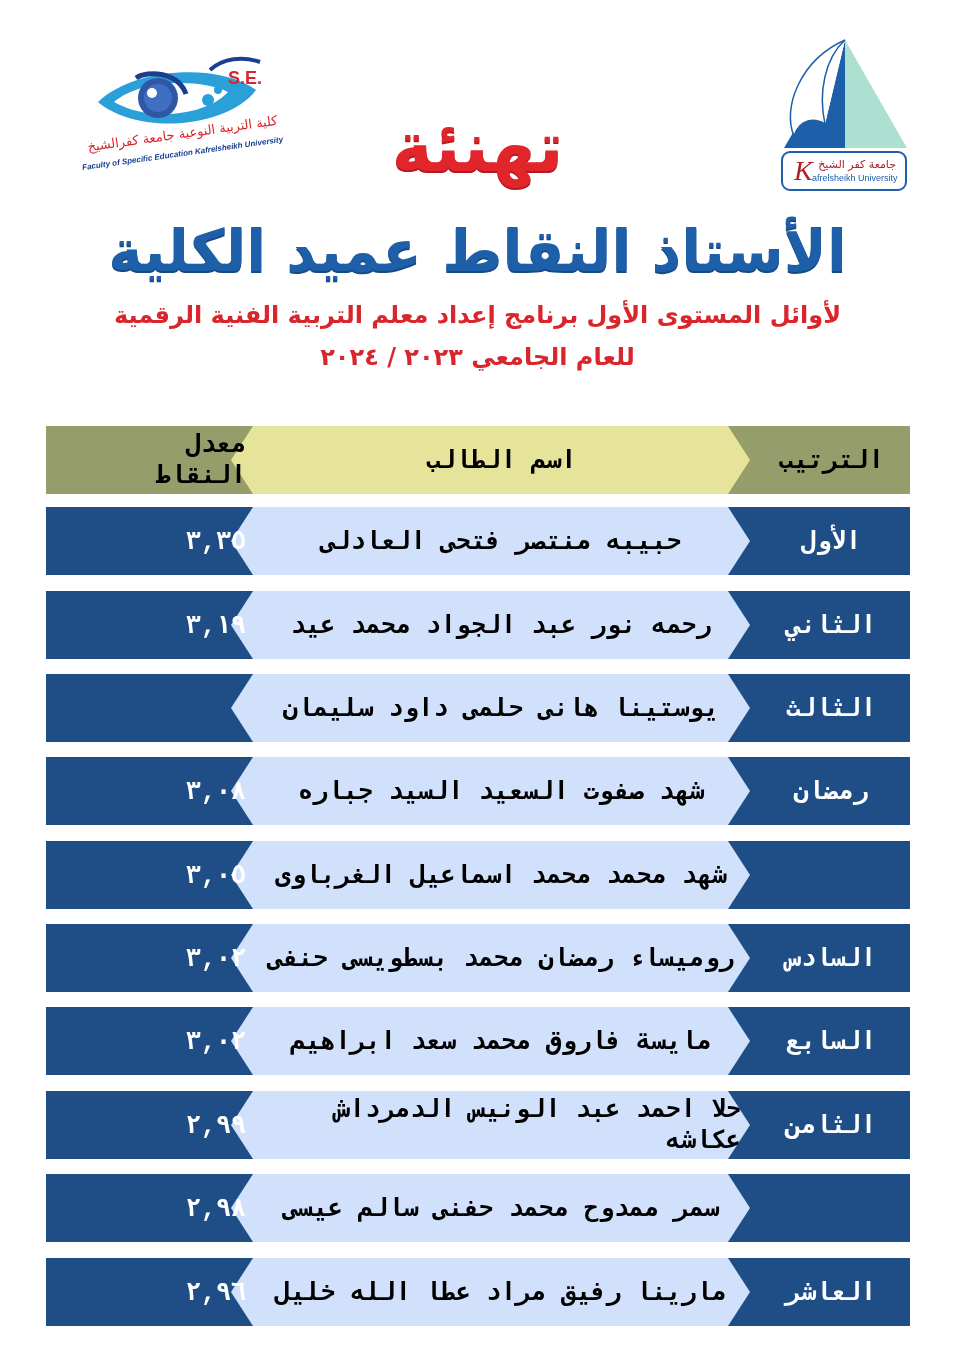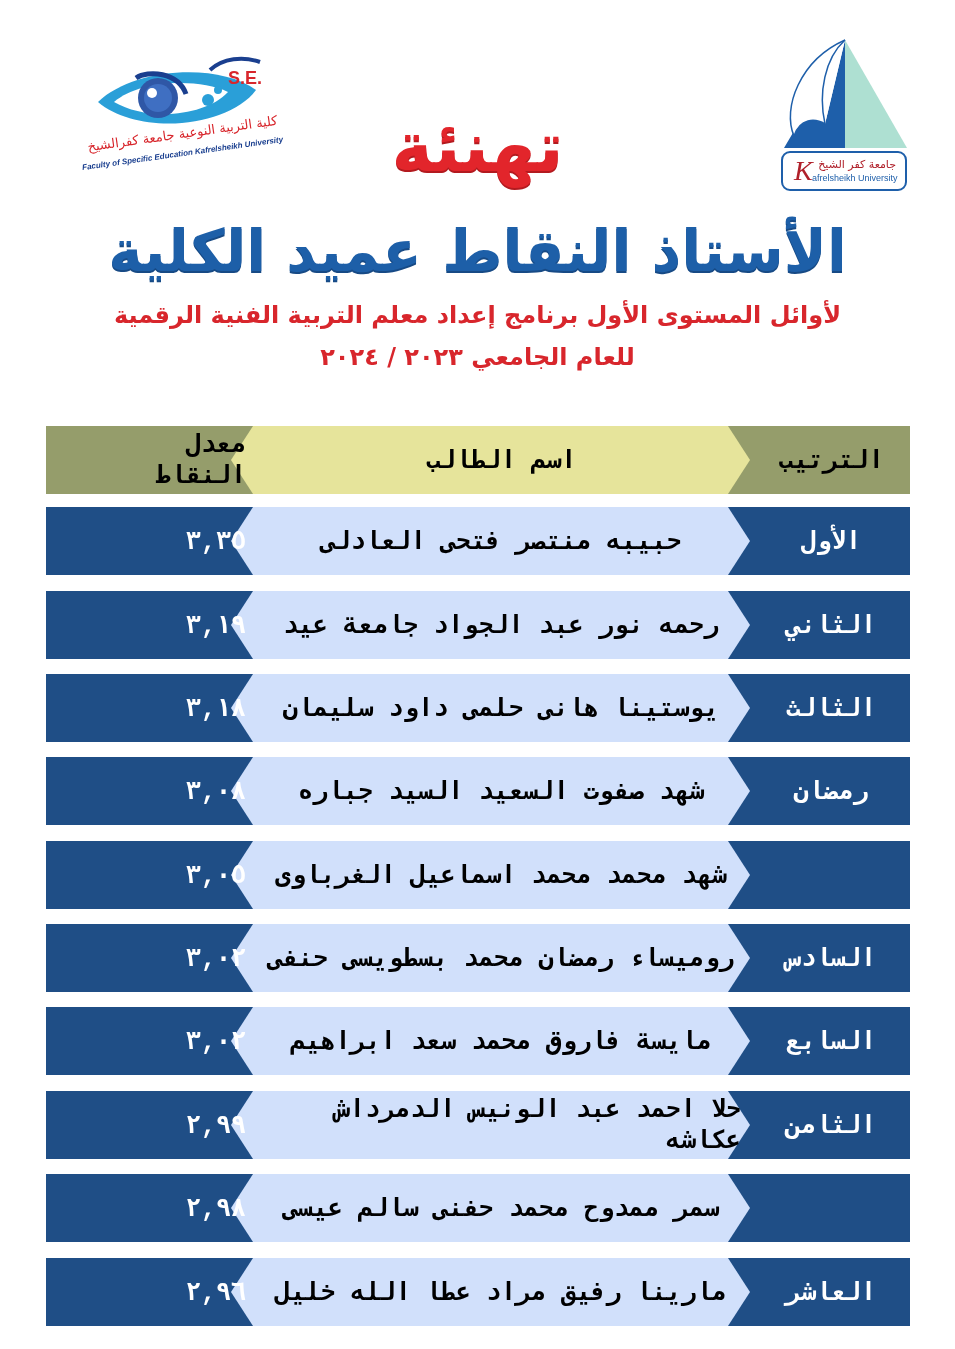--- a/index.html
+++ b/index.html
@@ -97,31 +97,30 @@
   <div class="cell rank" dir="rtl">الأول</div>
   <div class="cell name" dir="rtl">حبيبه منتصر فتحى العادلى</div>
   <div class="cell gpa" dir="rtl">٣,٣٥</div>
 </div>
 <div class="row" style="top:591px;">
   <svg width="864" height="68" viewBox="0 0 864 68">
       <rect width="864" height="68" fill="#1f4e86"></rect>
       <polygon points="207,0 682,0 704,34 682,68 207,68 185,34" fill="#d1e0fb"></polygon>
     </svg>
   <div class="cell rank" dir="rtl">الثاني</div>
-  <div class="cell name" dir="rtl">رحمه نور عبد الجواد جامعة عيد</div>
+  <div class="cell name" dir="rtl">رحمه نور عبد الجواد محمد عيد</div>
   <div class="cell gpa" dir="rtl">٣,١٩</div>
 </div>
 <div class="row" style="top:674px;">
   <svg width="864" height="68" viewBox="0 0 864 68">
       <rect width="864" height="68" fill="#1f4e86"></rect>
       <polygon points="207,0 682,0 704,34 682,68 207,68 185,34" fill="#d1e0fb"></polygon>
     </svg>
   <div class="cell rank" dir="rtl">الثالث</div>
   <div class="cell name" dir="rtl">يوستينا هانى حلمى داود سليمان</div>
-  <div class="cell gpa" dir="rtl">٣,١٨</div>
 </div>
 <div class="row" style="top:757px;">
   <svg width="864" height="68" viewBox="0 0 864 68">
       <rect width="864" height="68" fill="#1f4e86"></rect>
       <polygon points="207,0 682,0 704,34 682,68 207,68 185,34" fill="#d1e0fb"></polygon>
     </svg>
   <div class="cell rank" dir="rtl">رمضان</div>
   <div class="cell name" dir="rtl">شهد صفوت السعيد السيد جباره</div>
   <div class="cell gpa" dir="rtl">٣,٠٨</div>
 </div>

